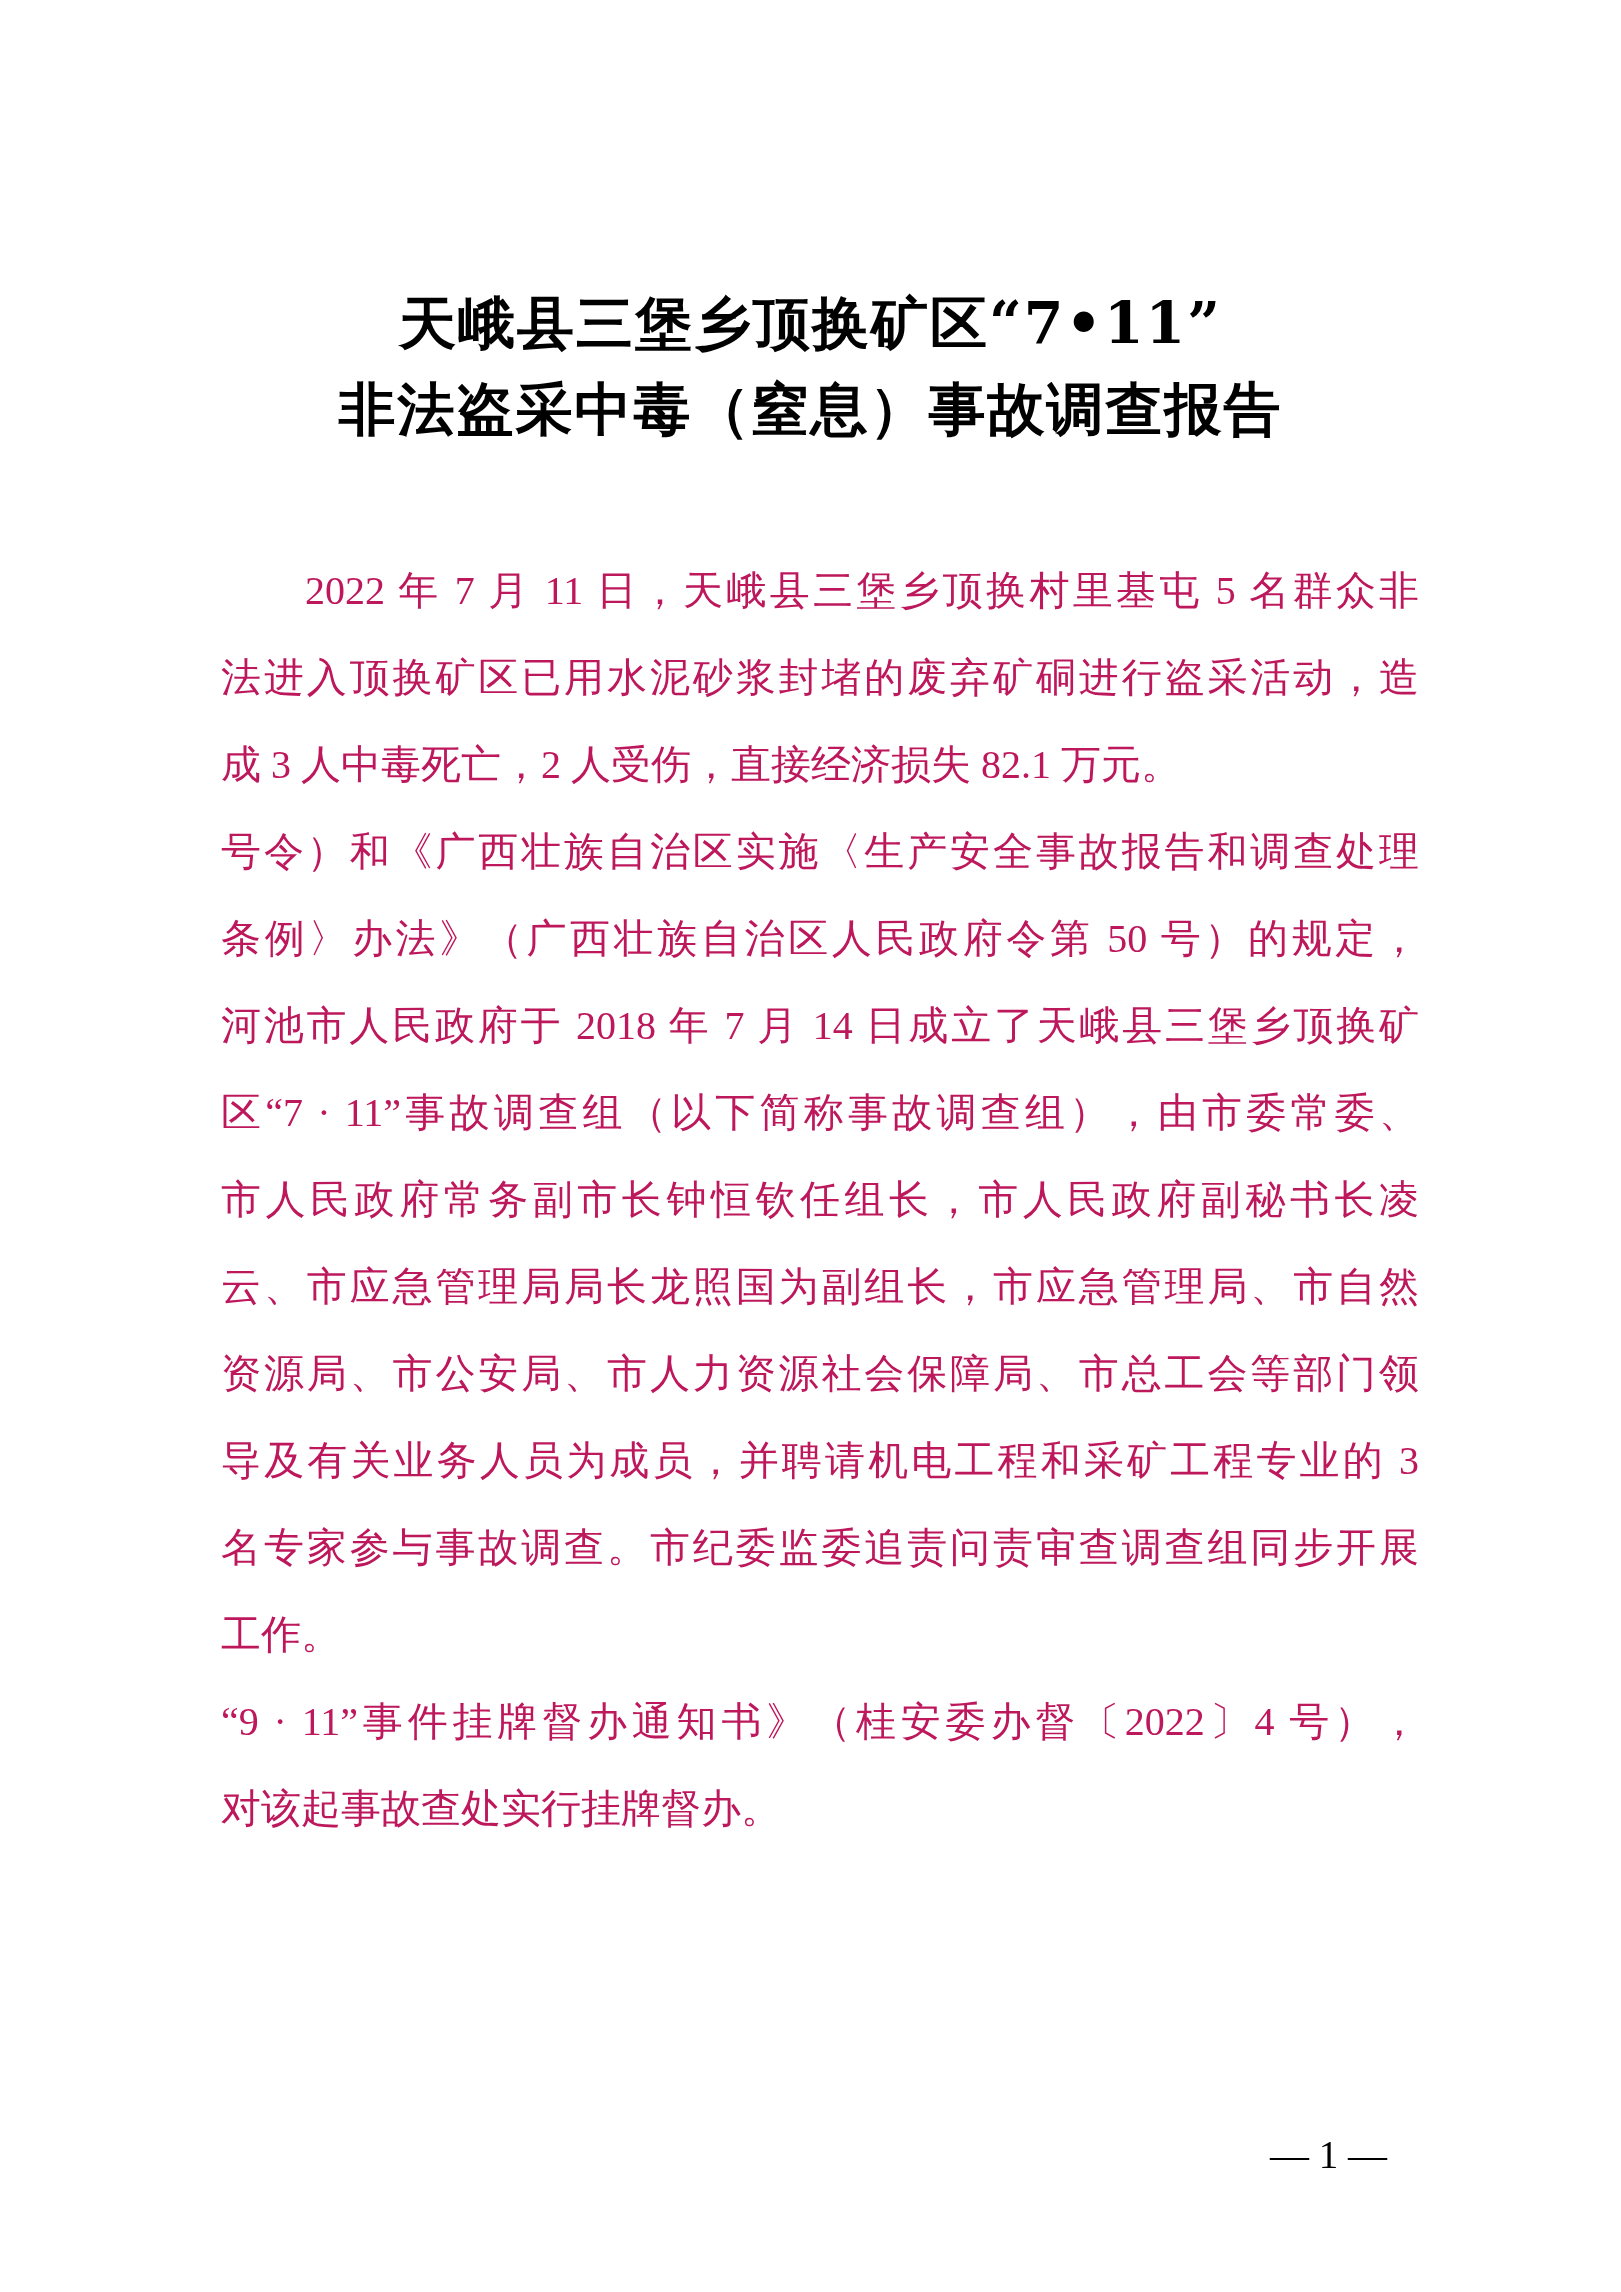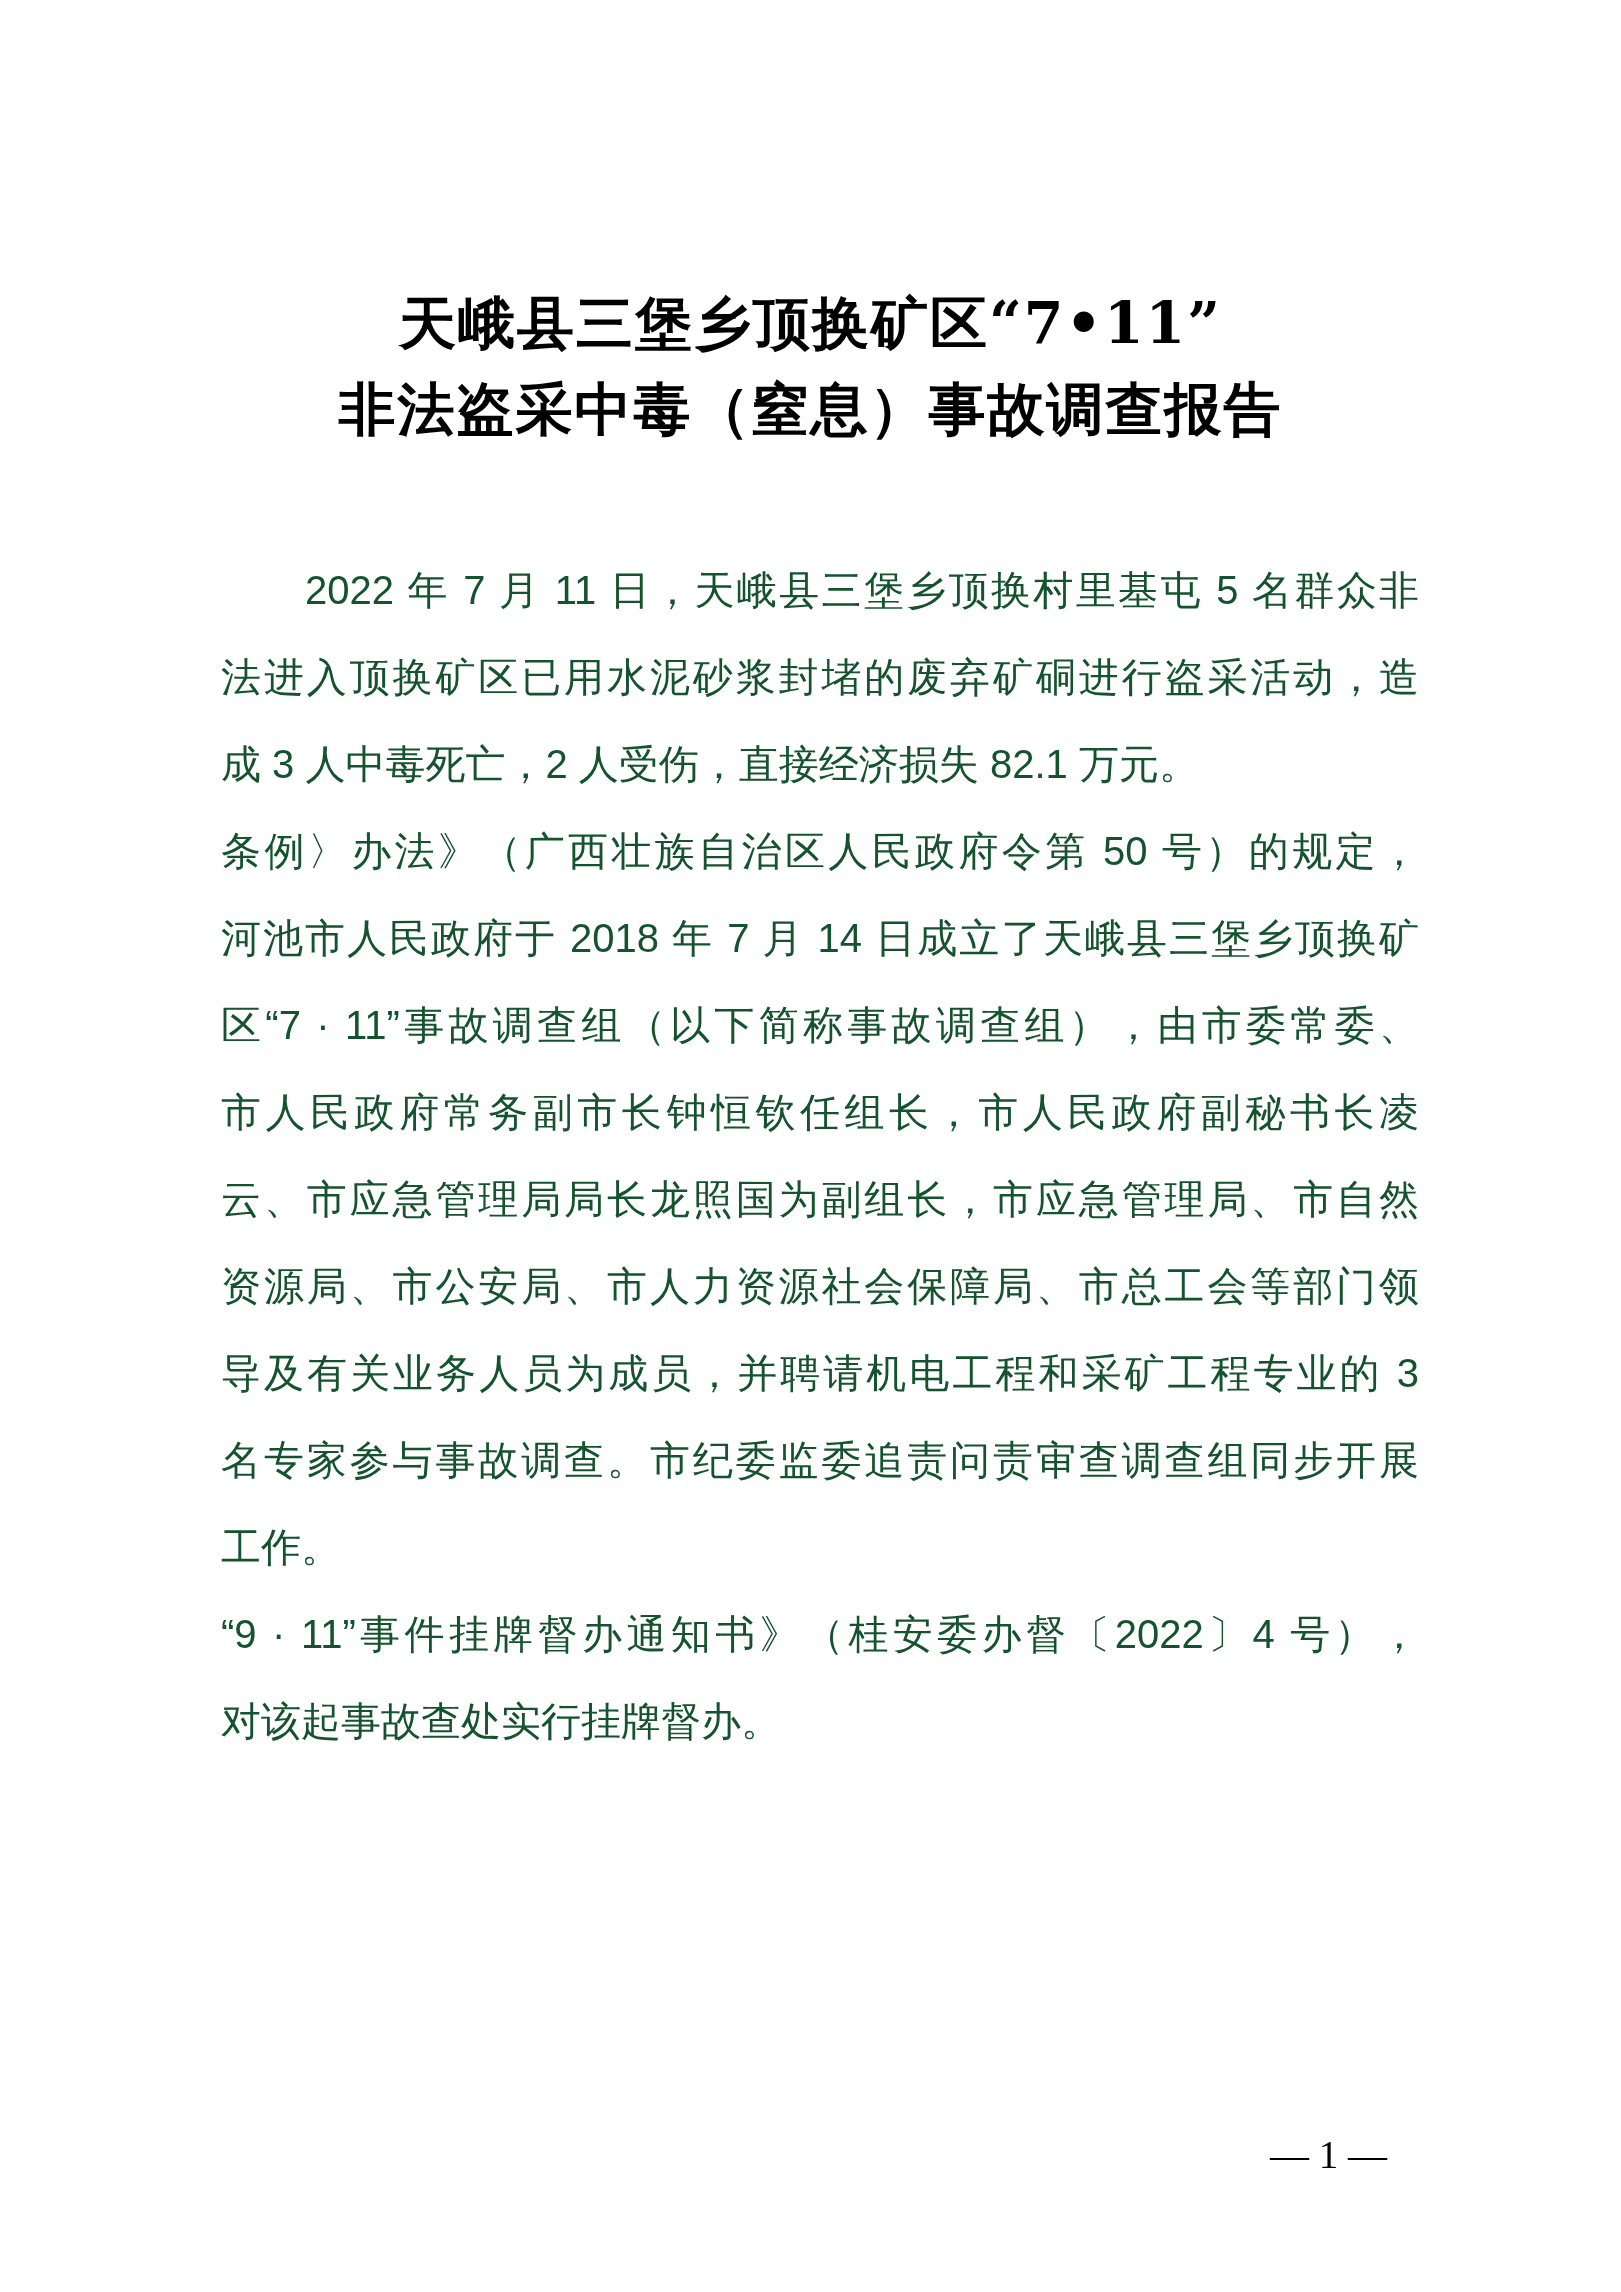--- a/index.html
+++ b/index.html
@@ -45,25 +45,25 @@
     position: absolute;
     left: 221px;
     width: 1198px;
     top: 547px;
   }
   .line {
     display: block;
     height: 87px;
     line-height: 87px;
     font-size: 40px;
-    font-family: Liberation Sans, sans-serif;
+    font-family: Liberation Serif, serif;
     white-space: nowrap;
     text-align: justify;
     text-align-last: justify;
-    color: #14532d;
+    color: #be185d;
   }
   .line.indent { padding-left: 84px; }
   .line.last { text-align-last: left; }
   .page-number {
     position: absolute;
     left: 1255px;
     top: 2127px;
     width: 147px;
     height: 55px;
     line-height: 55px;
@@ -86,20 +86,21 @@
 
   <div class="body">
 
     <div>
       <span class="line indent">2022 年 7 月 11 日，天峨县三堡乡顶换村里基屯 5 名群众非</span>
       <span class="line">法进入顶换矿区已用水泥砂浆封堵的废弃矿硐进行盗采活动，造</span>
       <span class="line last">成 3 人中毒死亡，2 人受伤，直接经济损失 82.1 万元。</span>
     </div>
 
     <div>
+      <span class="line">号令）和《广西壮族自治区实施〈生产安全事故报告和调查处理</span>
       <span class="line">条例〉办法》（广西壮族自治区人民政府令第 50 号）的规定，</span>
       <span class="line">河池市人民政府于 2018 年 7 月 14 日成立了天峨县三堡乡顶换矿</span>
       <span class="line">区“7 · 11”事故调查组（以下简称事故调查组），由市委常委、</span>
       <span class="line">市人民政府常务副市长钟恒钦任组长，市人民政府副秘书长凌</span>
       <span class="line">云、市应急管理局局长龙照国为副组长，市应急管理局、市自然</span>
       <span class="line">资源局、市公安局、市人力资源社会保障局、市总工会等部门领</span>
       <span class="line">导及有关业务人员为成员，并聘请机电工程和采矿工程专业的 3</span>
       <span class="line">名专家参与事故调查。市纪委监委追责问责审查调查组同步开展</span>
       <span class="line last">工作。</span>
     </div>

